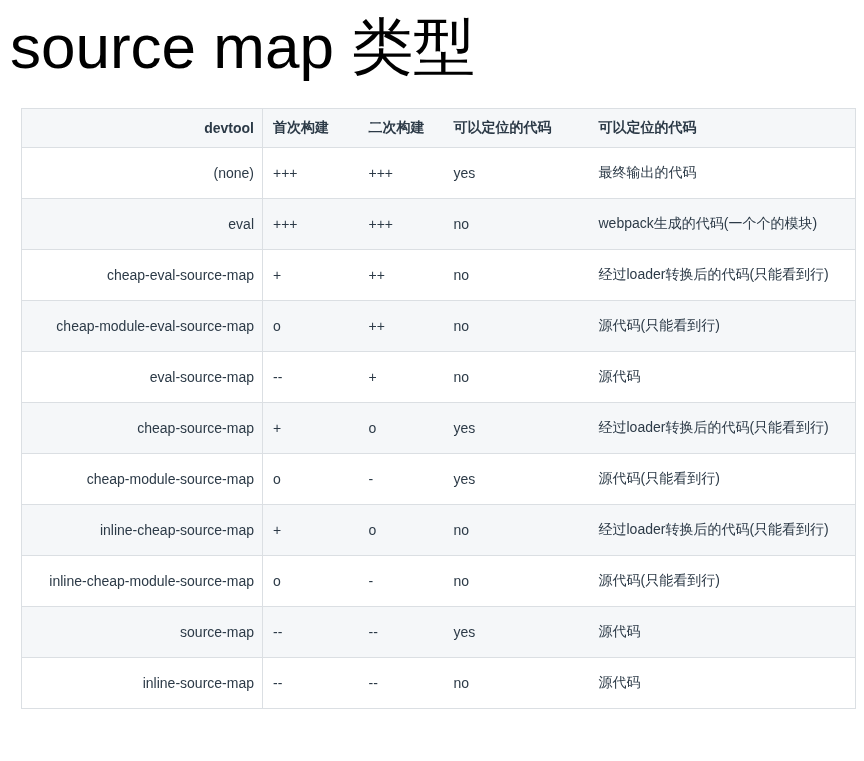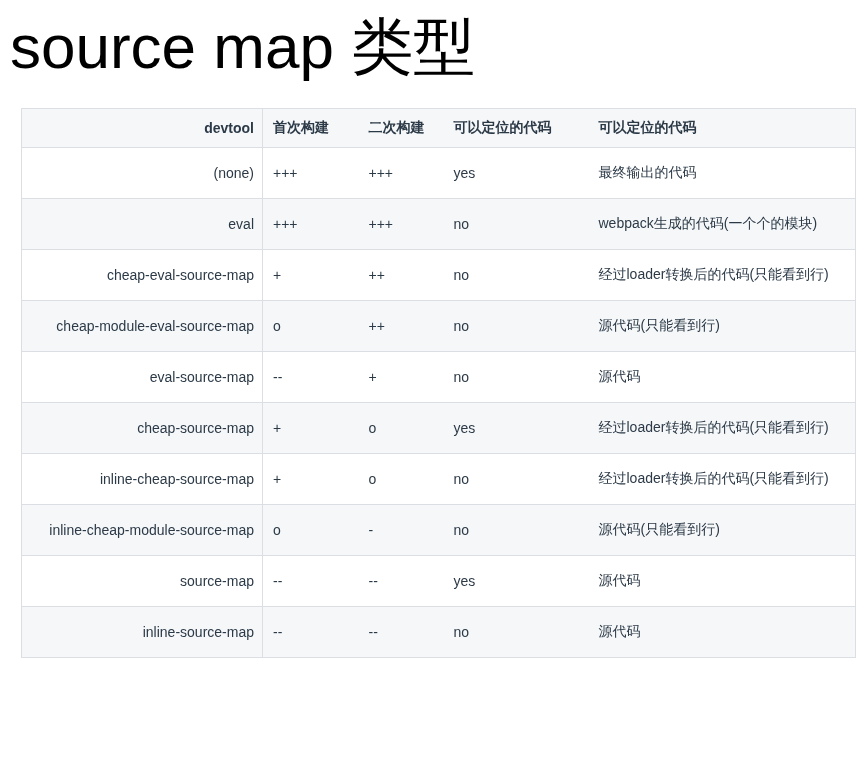--- a/index.html
+++ b/index.html
@@ -110,20 +110,27 @@
     <td>源代码</td>
   </tr>
         <tr>
     <td>cheap-source-map</td>
     <td>+</td>
     <td>o</td>
     <td>yes</td>
     <td>经过loader转换后的代码(只能看到行)</td>
   </tr>
         <tr>
+    <td>cheap-module-source-map</td>
+    <td>o</td>
+    <td>-</td>
+    <td>yes</td>
+    <td>源代码(只能看到行)</td>
+  </tr>
+        <tr>
     <td>inline-cheap-source-map</td>
     <td>+</td>
     <td>o</td>
     <td>no</td>
     <td>经过loader转换后的代码(只能看到行)</td>
   </tr>
         <tr>
     <td>inline-cheap-module-source-map</td>
     <td>o</td>
     <td>-</td>

